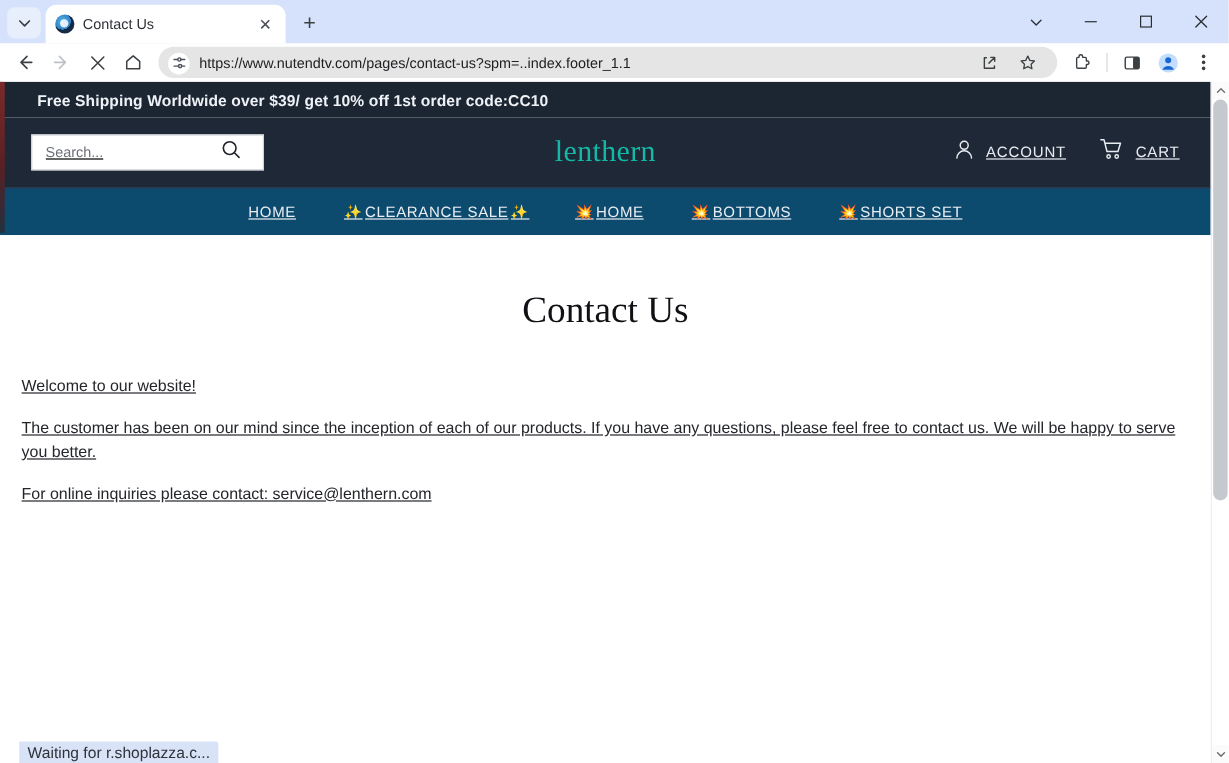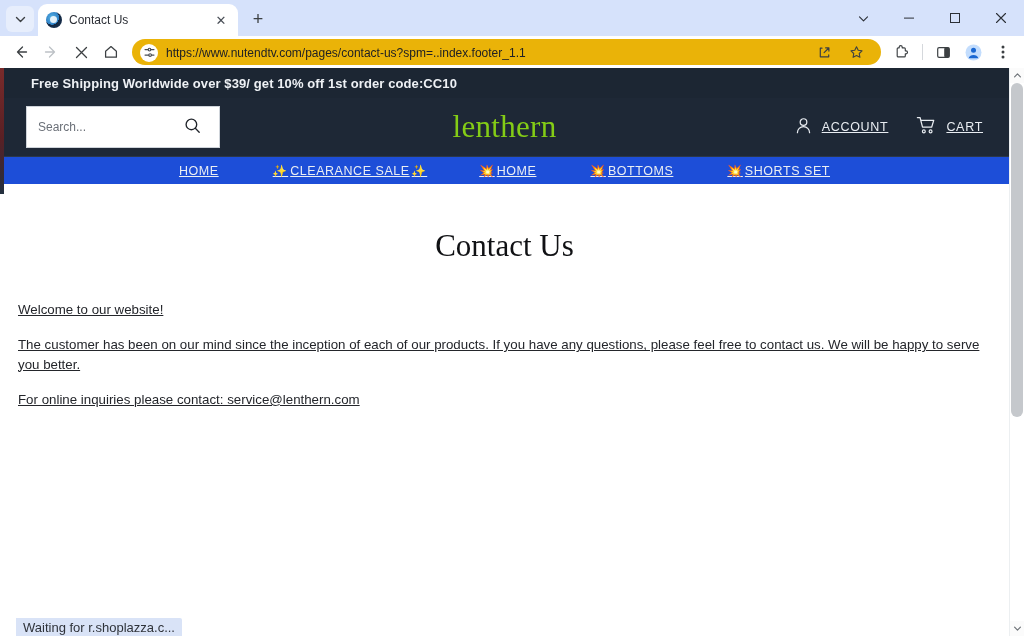--- a/index.html
+++ b/index.html
@@ -66,21 +66,21 @@
     height: 32px; background: #ffffff;
     display: flex; align-items: center; padding: 0 6px; gap: 0px;
   }
   .tbtn {
     width: 30px; height: 28px; display: flex; align-items: center; justify-content: center;
     border-radius: 50%; color: #3c4043; flex: none;
   }
   .tbtn.disabled { color: #bdc1c6; }
 
   .omnibox {
-    flex: 1; height: 26px; background: #eab308; border-radius: 14px;
+    flex: 1; height: 26px; background: #e5e5e5; border-radius: 14px;
     display: flex; align-items: center; padding: 1px 10px 0 8px;
     margin: 0 6px; gap: 8px; min-width: 0;
   }
   .omni-icon { width: 18px; height: 18px; border-radius: 50%; background: #ffffff;
     display:flex; align-items:center; justify-content:center; flex: none; }
   .omni-url {
     font-size: 12px; color: #202124; white-space: nowrap; overflow: hidden;
     text-overflow: ellipsis;
   }
   .omni-right { display: flex; align-items: center; gap: 2px; margin-left: auto; }
@@ -106,43 +106,43 @@
     padding-left: 31px;
   }
   .announce-text { color: #eef1f5; font-size: 13px; font-weight: 700; letter-spacing: .1px; }
 
   
   .site-header {
     height: 58px; background: #1e2836; display: flex; align-items: center;
     padding: 0 26px; position: relative;
   }
   .searchbox {
-    width: 194px; height: 42px; background: #ffffff; border: 1px solid #cfd4da;
-    display: flex; align-items: center; padding: 0 18px 0 11px; gap: 6px;
+    width: 194px; height: 30px; background: #ffffff; border: 1px solid #cfd4da;
+    display: flex; align-items: center; padding: 0 18px 0 11px; gap: 6px; text-decoration: underline;
   }
   .searchbox input {
     border: none; outline: none; flex: 1; font-size: 12px; color: #3a3f47;
     font-family: "Liberation Sans", sans-serif; background: transparent; min-width: 0;
   }
   .searchbox input::placeholder { color: #6b7078; }
   .brand {
     position: absolute; left: 0; right: 0; text-align: center;
-    font-family: "Liberation Serif", serif; font-size: 31px; color: #84cc16;
+    font-family: "Liberation Serif", serif; font-size: 25px; color: #14b8a6;
     letter-spacing: .3px; pointer-events: none;
   }
   .header-right {
     margin-left: auto; display: flex; align-items: center; gap: 28px; z-index: 2;
   }
   .hdr-link { display: flex; align-items: center; gap: 9px; color: #e9edf2; }
   .hdr-link-label { font-size: 12.5px; letter-spacing: .7px; }
 
   
   .site-nav {
-    height: 28px; background: #1d4ed8; border-top: 1px solid #2b3749;
-    display: flex; align-items: center; justify-content: center; gap: 52px;
+    height: 40px; background: #0c4a6e; border-top: 1px solid #2b3749;
+    display: flex; align-items: center; justify-content: center; gap: 38px;
   }
   .nav-item {
     color: #eaeef3; font-size: 12.5px; letter-spacing: .55px;
     display: flex; align-items: center; gap: 2px; white-space: nowrap;
   }
   .emoji { font-size: 12px; line-height: 1; }
 
   
   .content { padding: 0 18px; background: #fff; }
   .page-title {

